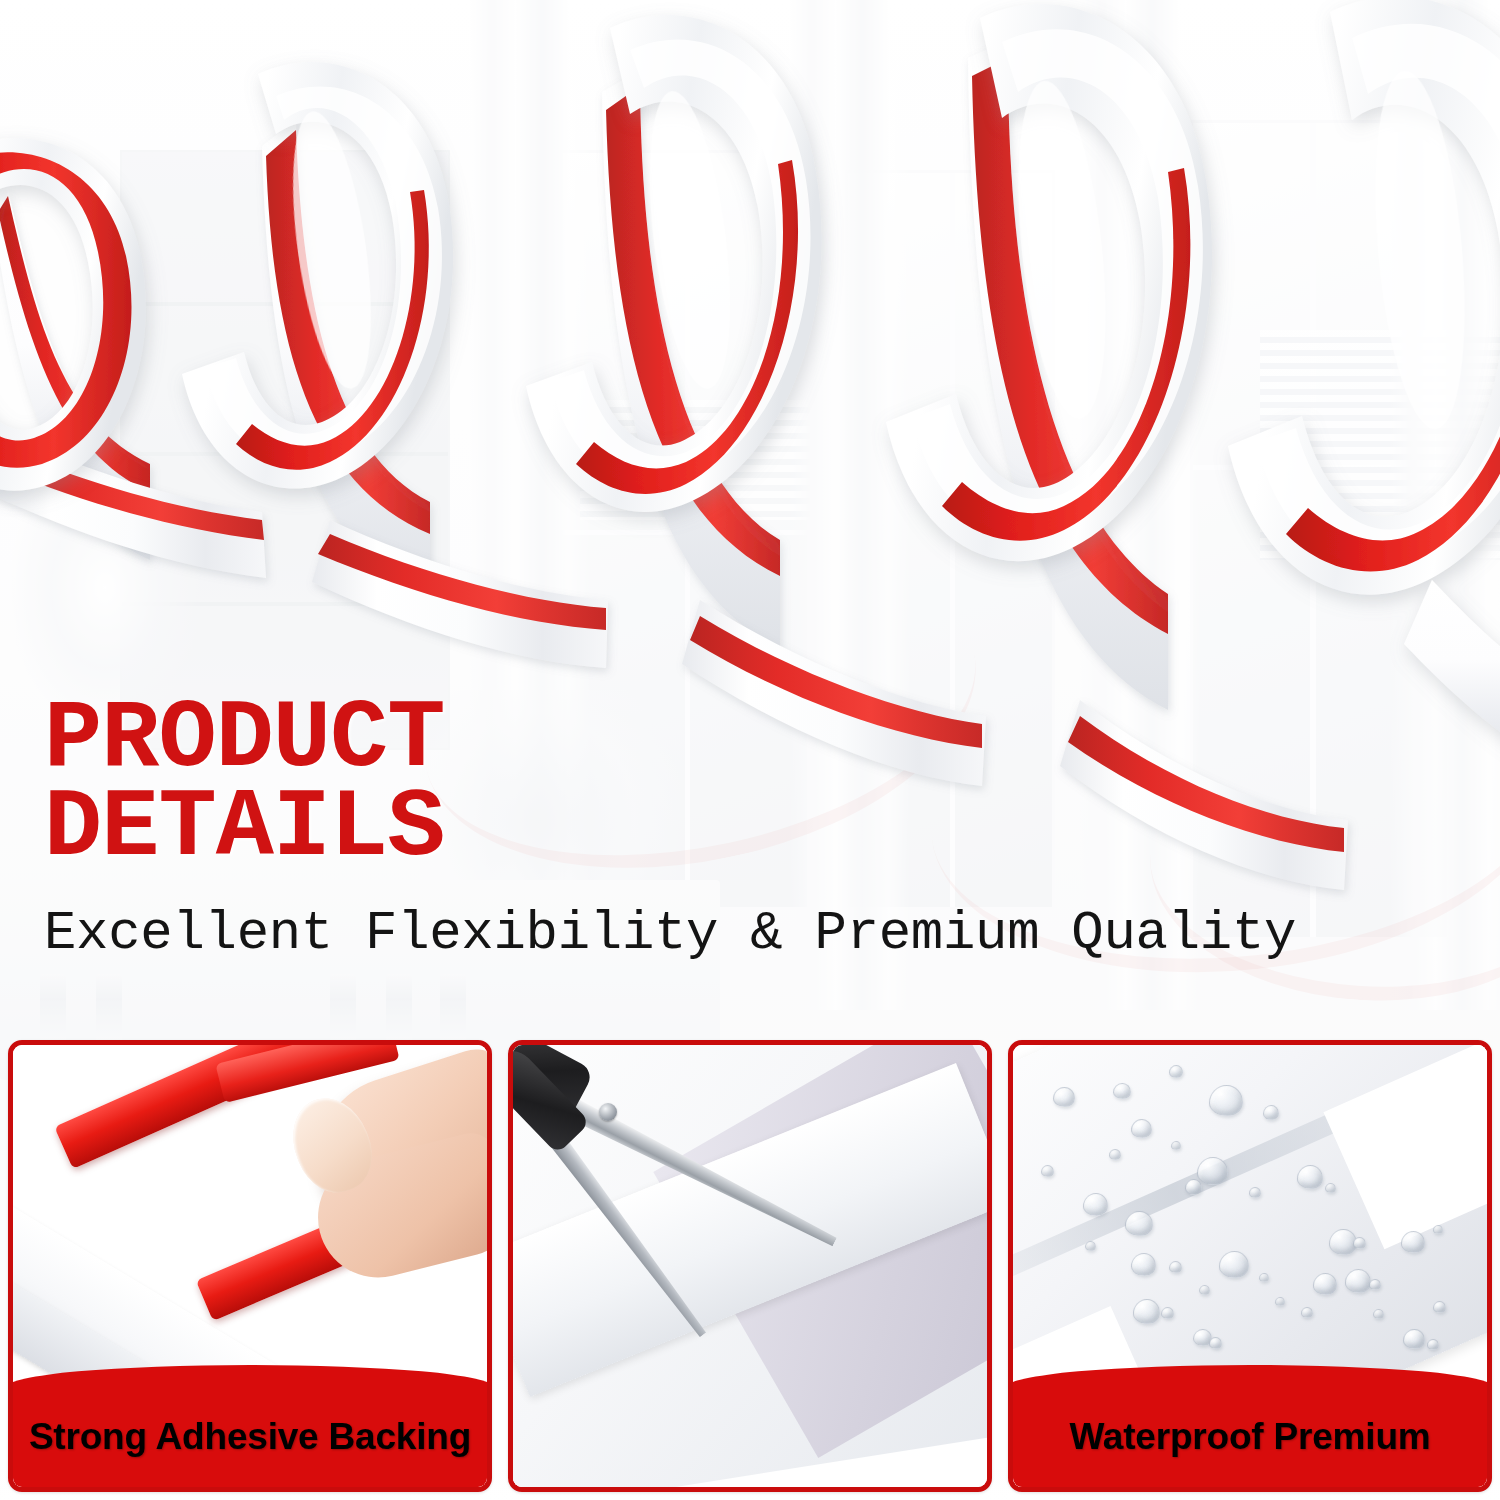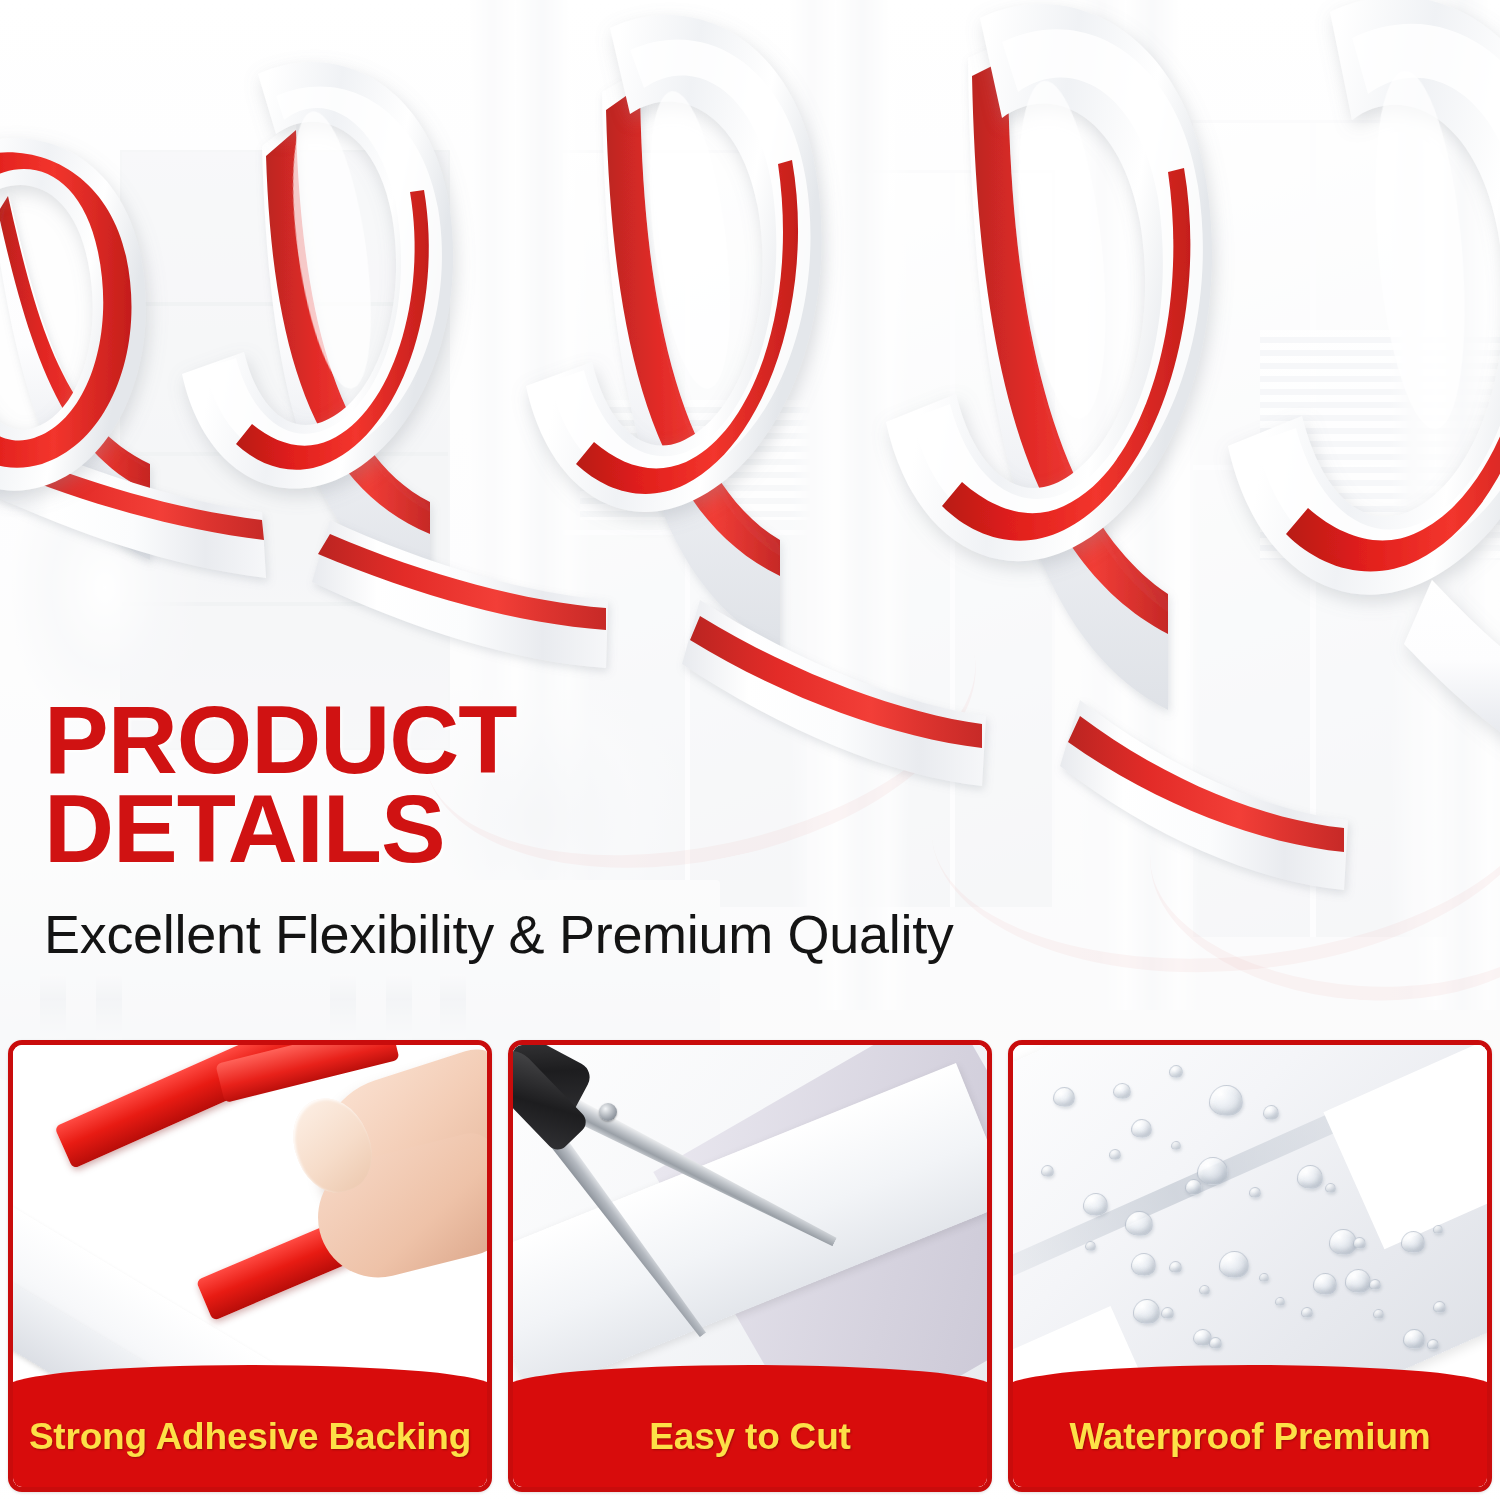--- a/index.html
+++ b/index.html
@@ -106,21 +106,21 @@
     border-style:solid; border-color:rgba(200,30,30,.14);
     border-width:0 0 14px 0;
     transform:rotate(-12deg);
   }
 
   
   #spiral { position:absolute; left:0; top:0; width:1500px; height:1000px; }
 
   
   #headline-block {
-    position:absolute; left:44px; top:695px; width:1180px;
+    position:absolute; left:44px; top:695px; width:1180px;font-family:Liberation Mono, monospace;
   }
   #headline {
     font-size:97px;
     font-weight:bold;
     line-height:.92;
     letter-spacing:-1px;
     color:#D01212;
     text-shadow:2px 2px 3px rgba(255,255,255,.85);
     white-space:pre-line;
   }
@@ -160,21 +160,21 @@
     left:-6px; right:-6px; bottom:-6px;
     height:128px;
     background:#D80C0C;
     border-radius:60% 60% 14px 14px / 26px 26px 14px 14px;
     display:flex;
     align-items:center;
     justify-content:center;
     padding-top:16px;
   }
   .panel-caption span {
-    color:#fde047;
+    color:#000000;
     font-size:37px;
     font-weight:bold;
     letter-spacing:-.2px;
     text-shadow:1px 1px 2px rgba(0,0,0,.28);
     white-space:nowrap;
   }
 
   
   .tape-strip-white {
     position:absolute;
@@ -488,23 +488,20 @@
                     border-radius:50%;
                     background:radial-gradient(circle at 36% 32%,#f3f5f7 0%,#9aa0a8 62%,#6e747c 100%);
                     box-shadow:0 1px 2px rgba(0,0,0,.3);"></div>
 
         <div class="handle-black" style="left:-54px; top:-8px; width:130px; height:58px;
                     border-radius:34px 18px 18px 34px;
                     transform:rotate(28deg);"></div>
         <div class="handle-black" style="left:-34px; top:30px; width:112px; height:46px;
                     border-radius:28px 14px 14px 28px;
                     transform:rotate(46deg);"></div>
-      </div>
-      <div class="panel-caption">
-        <span>Easy to Cut</span>
       </div>
     </div>
 
     <div class="panel">
       <div class="panel-photo">
 
         <div style="position:absolute; left:-130px; top:-60px; width:700px; height:440px;
                     background:linear-gradient(160deg,#ffffff 0%,#f4f5f8 40%,#e7e9ee 72%,#dcdfe5 100%);
                     transform:rotate(-24deg);
                     box-shadow:0 4px 12px rgba(0,0,0,.10);"></div>

